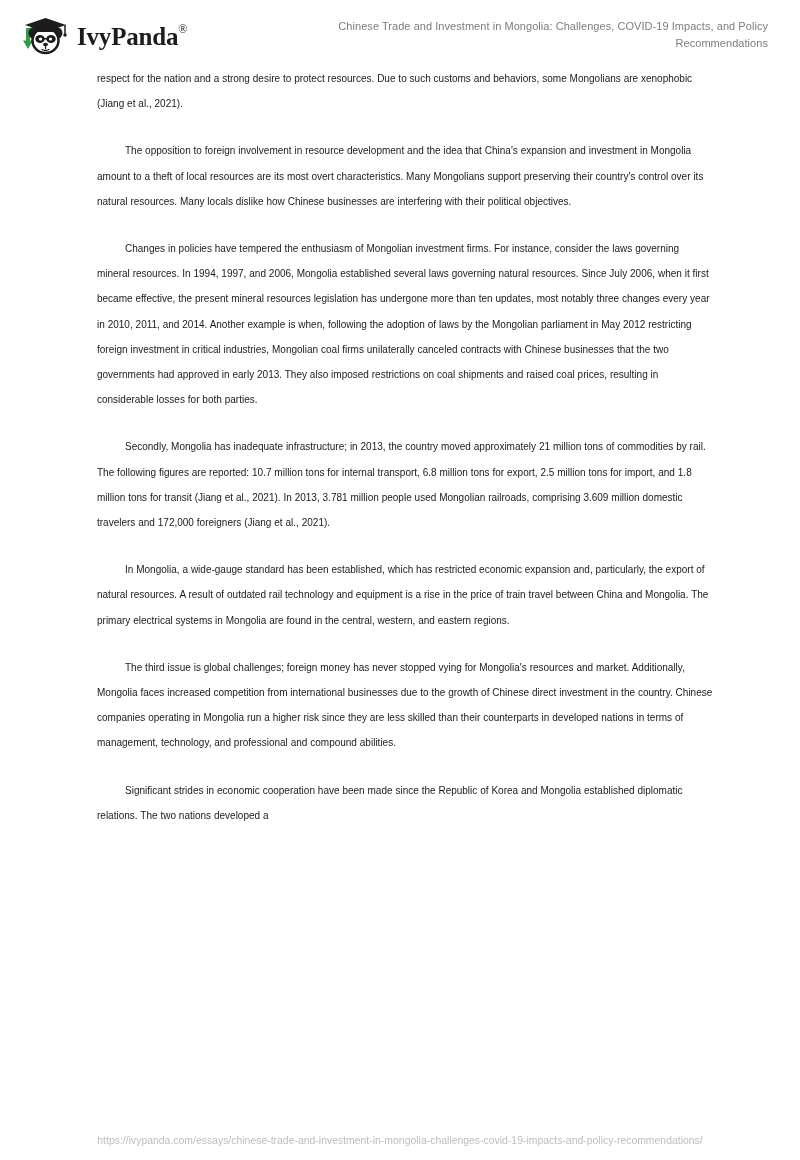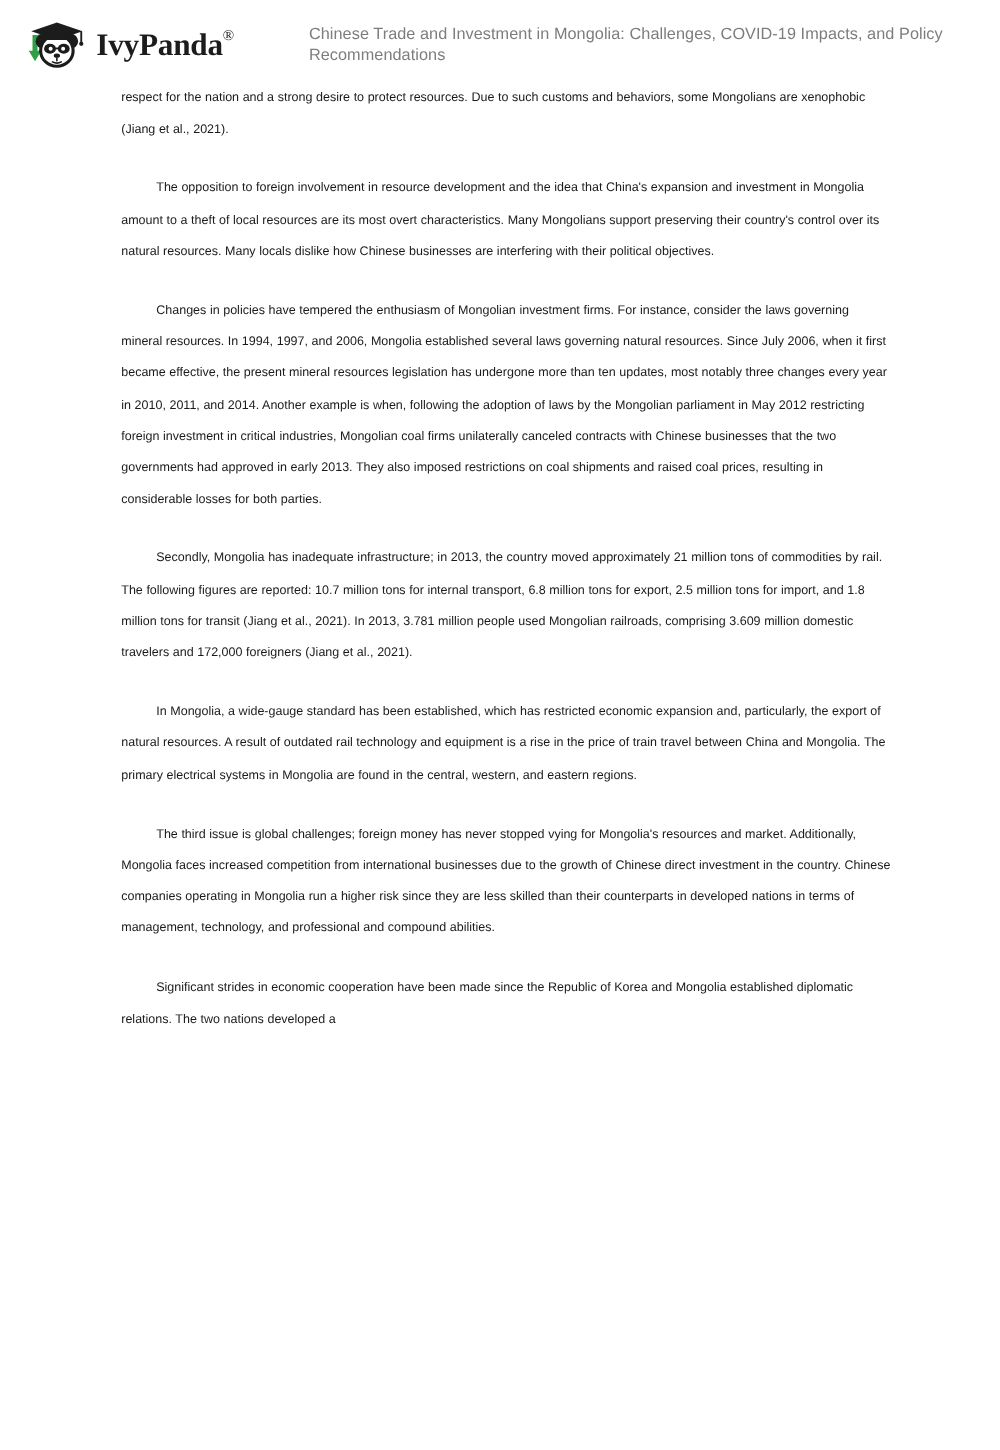--- a/index.html
+++ b/index.html
@@ -65,21 +65,22 @@
     font-family: "Liberation Serif", serif;
     font-size: 12px;
     vertical-align: super;
     font-weight: normal;
     position: relative;
     top: -2px;
   }
 
   .header-title {
     flex: 1 1 auto;
-    font-size: 13px;
+    text-align: right;
+    font-size: 11px;
     line-height: 17px;
     color: #7d7d7d;
     padding-top: 8px;
     padding-left: 60px;
     letter-spacing: 0.05px;
   }
 
   
   .content {
     position: absolute;
@@ -166,14 +167,17 @@
   <div class="content">
     <p class="para cont">respect for the nation and a strong desire to protect resources. Due to such customs and behaviors, some Mongolians are xenophobic (Jiang et al., 2021).</p>
     <p class="para">The opposition to foreign involvement in resource development and the idea that China's expansion and investment in Mongolia amount to a theft of local resources are its most overt characteristics. Many Mongolians support preserving their country's control over its natural resources. Many locals dislike how Chinese businesses are interfering with their political objectives.</p>
     <p class="para">Changes in policies have tempered the enthusiasm of Mongolian investment firms. For instance, consider the laws governing mineral resources. In 1994, 1997, and 2006, Mongolia established several laws governing natural resources. Since July 2006, when it first became effective, the present mineral resources legislation has undergone more than ten updates, most notably three changes every year in 2010, 2011, and 2014. Another example is when, following the adoption of laws by the Mongolian parliament in May 2012 restricting foreign investment in critical industries, Mongolian coal firms unilaterally canceled contracts with Chinese businesses that the two governments had approved in early 2013. They also imposed restrictions on coal shipments and raised coal prices, resulting in considerable losses for both parties.</p>
     <p class="para">Secondly, Mongolia has inadequate infrastructure; in 2013, the country moved approximately 21 million tons of commodities by rail. The following figures are reported: 10.7 million tons for internal transport, 6.8 million tons for export, 2.5 million tons for import, and 1.8 million tons for transit (Jiang et al., 2021). In 2013, 3.781 million people used Mongolian railroads, comprising 3.609 million domestic travelers and 172,000 foreigners (Jiang et al., 2021).</p>
     <p class="para">In Mongolia, a wide-gauge standard has been established, which has restricted economic expansion and, particularly, the export of natural resources. A result of outdated rail technology and equipment is a rise in the price of train travel between China and Mongolia. The primary electrical systems in Mongolia are found in the central, western, and eastern regions.</p>
     <p class="para">The third issue is global challenges; foreign money has never stopped vying for Mongolia's resources and market. Additionally, Mongolia faces increased competition from international businesses due to the growth of Chinese direct investment in the country. Chinese companies operating in Mongolia run a higher risk since they are less skilled than their counterparts in developed nations in terms of management, technology, and professional and compound abilities.</p>
     <p class="para">Significant strides in economic cooperation have been made since the Republic of Korea and Mongolia established diplomatic relations. The two nations developed a</p>
   </div>
 
+  <div class="page-footer">
+    <span class="footer-url">https://ivypanda.com/essays/chinese-trade-and-investment-in-mongolia-challenges-covid-19-impacts-and-policy-recommendations/</span>
+  </div>
 
 </div>
 
 </body></html>

